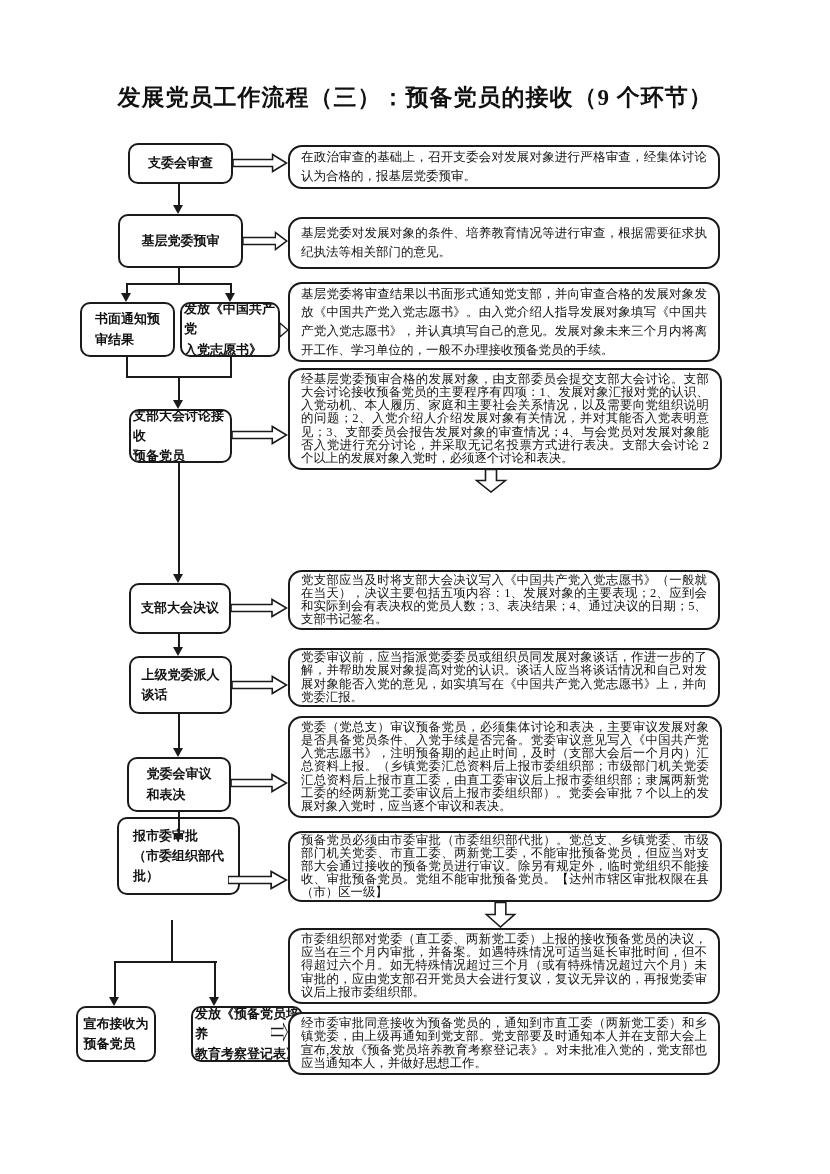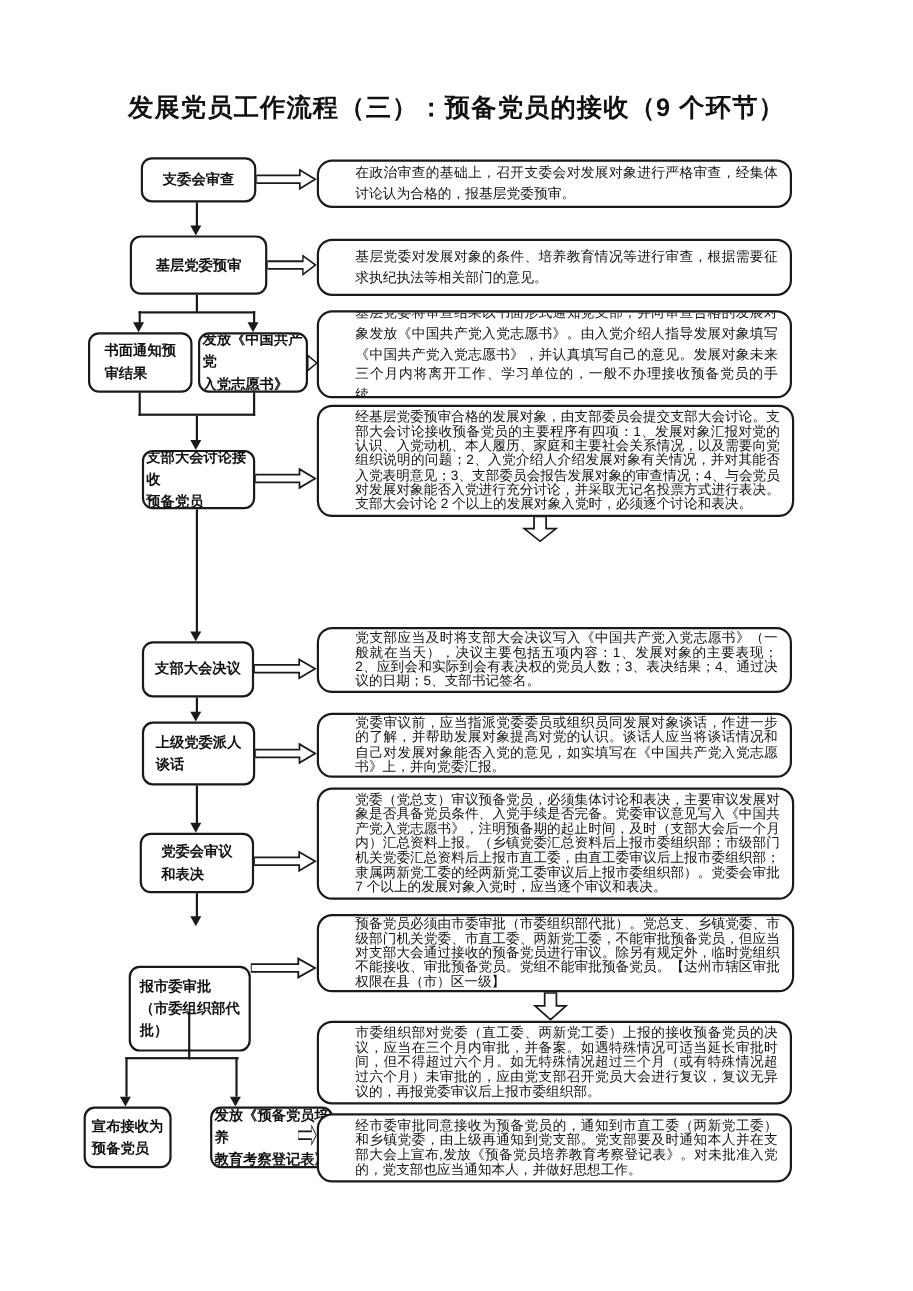--- a/index.html
+++ b/index.html
@@ -1,41 +1,41 @@
 <!DOCTYPE html>
 <html lang="zh" style="--line: #1a1a1a; --bg: #ffffff;"><head>
 <meta charset="utf-8">
 <style>
   :root{ --line:#1a1a1a; --bg:#ffffff; }
   html,body{margin:0;padding:0;background:#e8e8e8;}
   #canvas{
     position:relative; width:830px; height:1174px; margin:0 auto;
     background:var(--bg); overflow:hidden;
-    font-family:Liberation Sans, sans-serif; color:#111;
+    font-family:Liberation Serif, serif; color:#111;
   }
   .title{
     position:absolute; left:0; top:82px; width:100%;
     text-align:center; font-size:23px; font-weight:bold; letter-spacing:1px;
   }
   
   .lbox{
     position:absolute; box-sizing:border-box;
     border:2px solid var(--line); border-radius:10px; background:#fff;
     display:flex; align-items:center; justify-content:center;
     text-align:left; font-weight:bold; font-size:13px; line-height:1.55;
     white-space:pre-line; padding:2px; overflow:hidden;
   }
   .lbox.small{font-size:13px;margin-left:32px;}
   
   .rbox{
     position:absolute; box-sizing:border-box;
     border:2px solid var(--line); border-radius:14px; background:#fff;
     display:flex; align-items:center; overflow:hidden; padding:1px 11px;
   }
-  .rtext{width:100%; text-align:justify;margin-left:22px;}
+  .rtext{width:100%; text-align:justify;}
   .loose .rtext{font-size:12.5px; line-height:1.5;}
   .tight .rtext{font-size:12.4px; line-height:1.05;}
   
   .vline{position:absolute; width:2px; background:var(--line);}
   .hline{position:absolute; height:2px; background:var(--line);}
   .ahead{
     position:absolute; width:0; height:0;
     border-left:5px solid transparent; border-right:5px solid transparent;
     border-top:9px solid var(--line);
   }
@@ -54,21 +54,21 @@
 审结果</div>
   <div class="lbox" style="left:180px;top:302px;width:100px;height:55px">发放《中国共产党
 入党志愿书》</div>
   <div class="lbox" style="left:129px;top:409px;width:103px;height:54px">支部大会讨论接收
 预备党员</div>
   <div class="lbox" style="left:129px;top:583px;width:102px;height:51px">支部大会决议</div>
   <div class="lbox" style="left:129px;top:656px;width:103px;height:58px">上级党委派人
 谈话</div>
   <div class="lbox" style="left:127px;top:757px;width:104px;height:55px">党委会审议
 和表决</div>
-  <div class="lbox" style="left:117px;top:878px;width:111px;height:78px">报市委审批
+  <div class="lbox" style="left:117px;top:817px;width:123px;height:78px">报市委审批
 （市委组织部代
 批）</div>
   <div class="lbox" style="left:76px;top:1006px;width:80px;height:56px">宣布接收为
 预备党员</div>
   <div class="lbox small" style="left:159px;top:1006px;width:112px;height:56px">发放《预备党员培养
 教育考察登记表》</div>
 
   <div class="rbox loose" style="left:288px;top:145px;width:432px;height:44px">
       <div class="rtext">在政治审查的基础上，召开支委会对发展对象进行严格审查，经集体讨论认为合格的，报基层党委预审。</div>
     </div>

